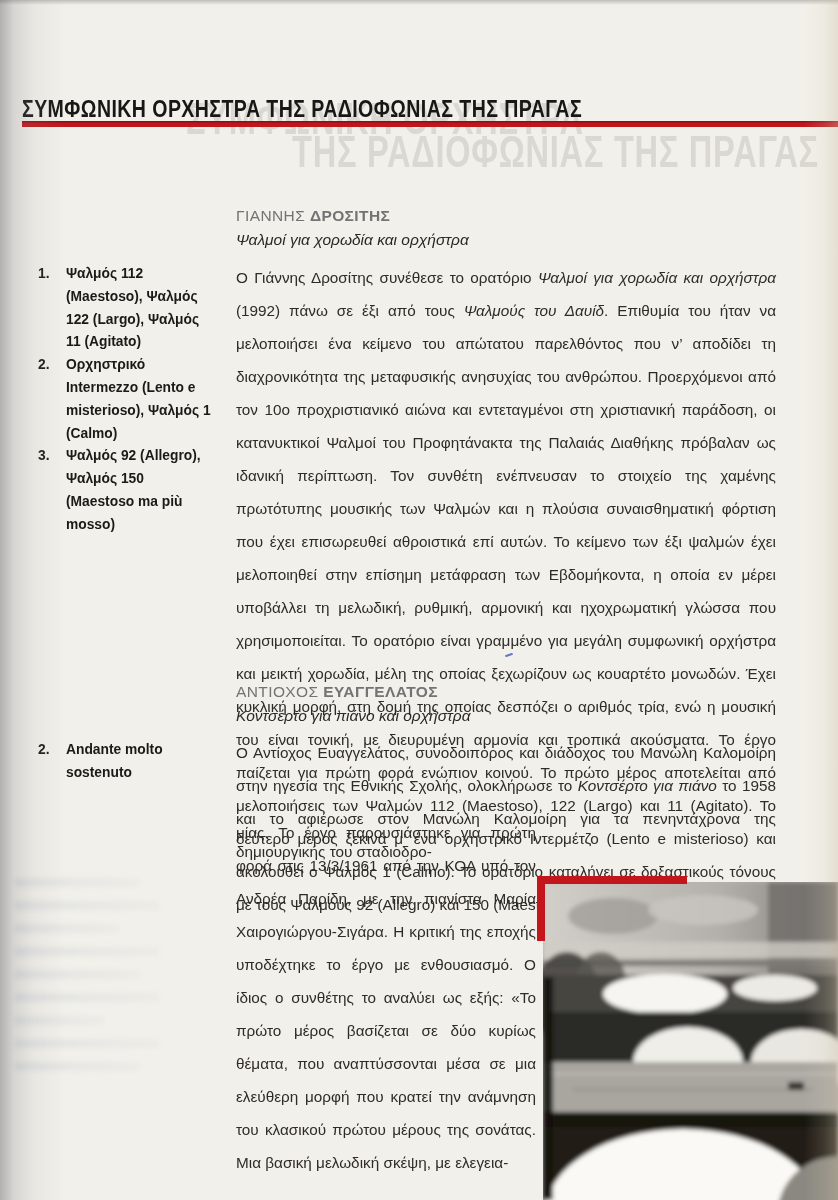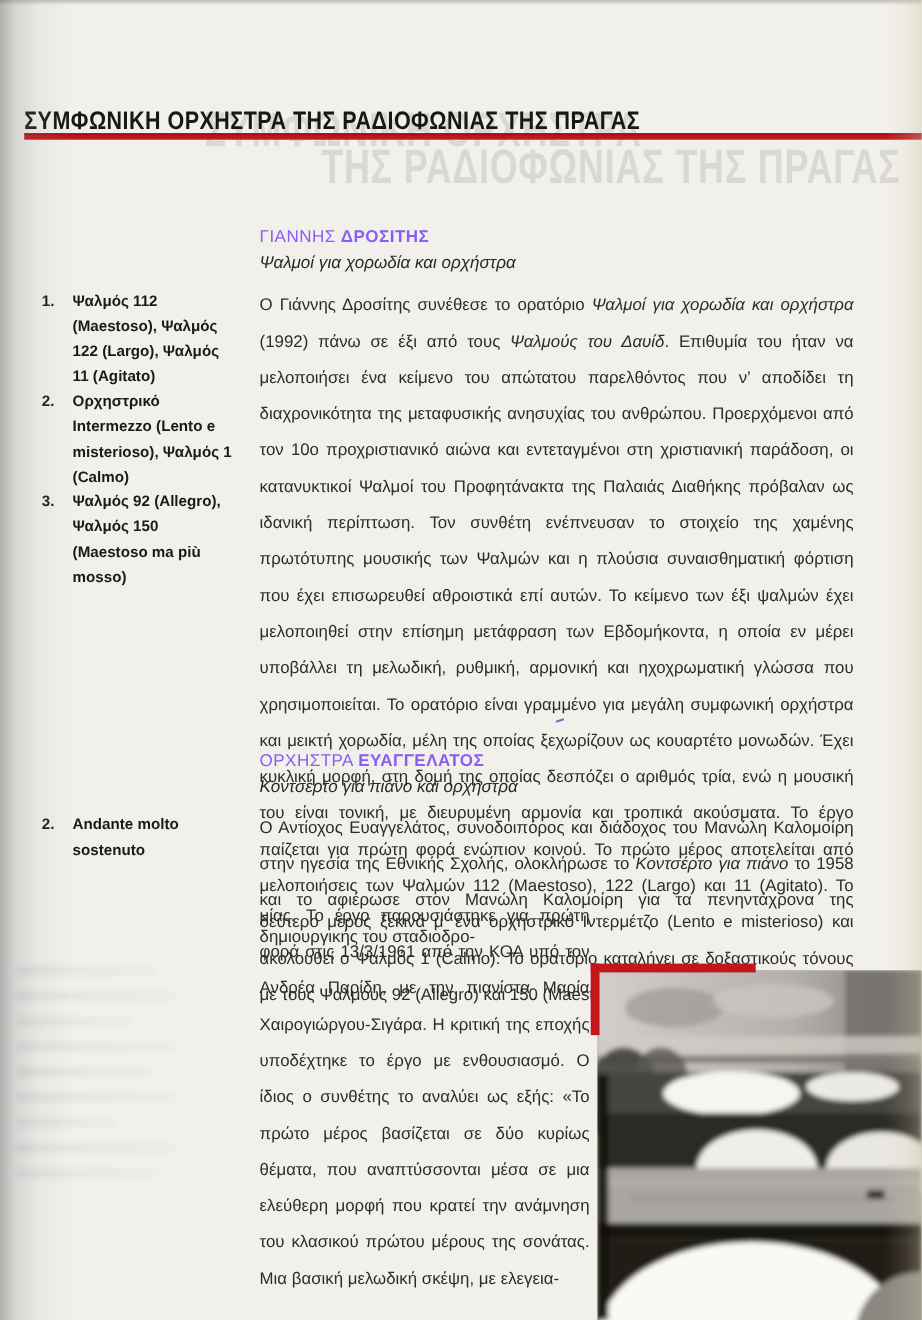--- a/index.html
+++ b/index.html
@@ -24,21 +24,21 @@
     transform:scaleX(.74);transform-origin:left top;font-size:44px;line-height:1;z-index:1;letter-spacing:1px;}
   .ghost1{left:186px;top:97px;}
   .ghost2{left:292px;top:130px;}
   .page-title{position:absolute;left:22px;top:96px;margin:0;z-index:3;
     font-size:23px;font-weight:bold;color:#181716;white-space:nowrap;
     transform:scaleX(.85);transform-origin:left top;letter-spacing:.5px;}
   .red-rule{position:absolute;left:22px;top:121px;width:816px;height:6px;z-index:2;
     background:linear-gradient(180deg,#7e1013 0%, #c2161c 45%, #c2161c 100%);}
 
   
-  .composer{position:absolute;font-size:15.5px;color:#8b5cf6;letter-spacing:.4px;white-space:nowrap;}
+  .composer{position:absolute;font-size:15.5px;color:#737373;letter-spacing:.4px;white-space:nowrap;}
   .composer .last{font-weight:bold;}
   .work-title{position:absolute;font-size:15.5px;font-style:italic;color:#2a2927;white-space:nowrap;}
 
   
   .movements{position:absolute;left:38px;width:178px;font-weight:bold;
     font-size:13.8px;line-height:22.8px;color:#1b1a18;}
   .mov-row{display:grid;grid-template-columns:28px 1fr;}
   .mov-num{}
   .mov-text{}
 
@@ -100,21 +100,21 @@
     </div>
     <div class="mov-row">
       <span class="mov-num">3.</span>
       <span class="mov-text">Ψαλμός 92 (Allegro), Ψαλμός 150 (Maestoso ma più mosso)</span>
     </div>
   </div>
 
   <div id="p1" class="body-text"><span>Ο Γιάννης Δροσίτης συνέθεσε το ορατόριο </span><span class="it">Ψαλμοί για χορωδία και ορχήστρα</span><span> (1992) πάνω σε έξι από τους </span><span class="it">Ψαλμούς του Δαυίδ</span><span>. Επιθυμία του ήταν να μελοποιήσει ένα κείμενο του απώτατου παρελθόντος που ν’ αποδίδει τη διαχρονικότητα της μεταφυσικής ανησυχίας του ανθρώπου. Προερχόμενοι από τον 10ο προχριστιανικό αιώνα και εντεταγμένοι στη χριστιανική παράδοση, οι κατανυκτικοί Ψαλμοί του Προφητάνακτα της Παλαιάς Διαθήκης πρόβαλαν ως ιδανική περίπτωση. Τον συνθέτη ενέπνευσαν το στοιχείο της χαμένης πρωτότυπης μουσικής των Ψαλμών και η πλούσια συναισθηματική φόρτιση που έχει επισωρευθεί αθροιστικά επί αυτών. Το κείμενο των έξι ψαλμών έχει μελοποιηθεί στην επίσημη μετάφραση των Εβδομήκοντα, η οποία εν μέρει υποβάλλει τη μελωδική, ρυθμική, αρμονική και ηχοχρωματική γλώσσα που χρησιμοποιείται. Το ορατόριο είναι γραμμένο για μεγάλη συμφωνική ορχήστρα και μεικτή χορωδία, μέλη της οποίας ξεχωρίζουν ως κουαρτέτο μονωδών. Έχει κυκλική μορφή, στη δομή της οποίας δεσπόζει ο αριθμός τρία, ενώ η μουσική του είναι τονική, με διευρυμένη αρμονία και τροπικά ακούσματα. Το έργο παίζεται για πρώτη φορά ενώπιον κοινού. Το πρώτο μέρος αποτελείται από μελοποιήσεις των Ψαλμών 112 (Maestoso), 122 (Largo) και 11 (Agitato). Το δεύτερο μέρος ξεκινά μ’ ένα ορχηστρικό Ιντερμέτζο (Lento e misterioso) και ακολουθεί ο Ψαλμός 1 (Calmo). Το ορατόριο καταλήγει σε δοξαστικούς τόνους με τους Ψαλμούς 92 (Allegro) και 150 (Maestoso ma più mosso).</span></div>
 
   <div class="composer" style="left:236px;top:683px;">
-    <span class="first">ΟΡΧΗΣΤΡΑ</span>
+    <span class="first">ΑΝΤΙΟΧΟΣ</span>
     <span> </span>
     <span class="last">ΕΥΑΓΓΕΛΑΤΟΣ</span>
   </div>
   <div class="work-title" style="left:236px;top:707px;">Κοντσέρτο για πιάνο και ορχήστρα</div>
 
   <div class="movements" style="top:739px;">
     <div class="mov-row">
       <span class="mov-num">2.</span>
       <span class="mov-text">Andante molto sostenuto</span>
     </div>

